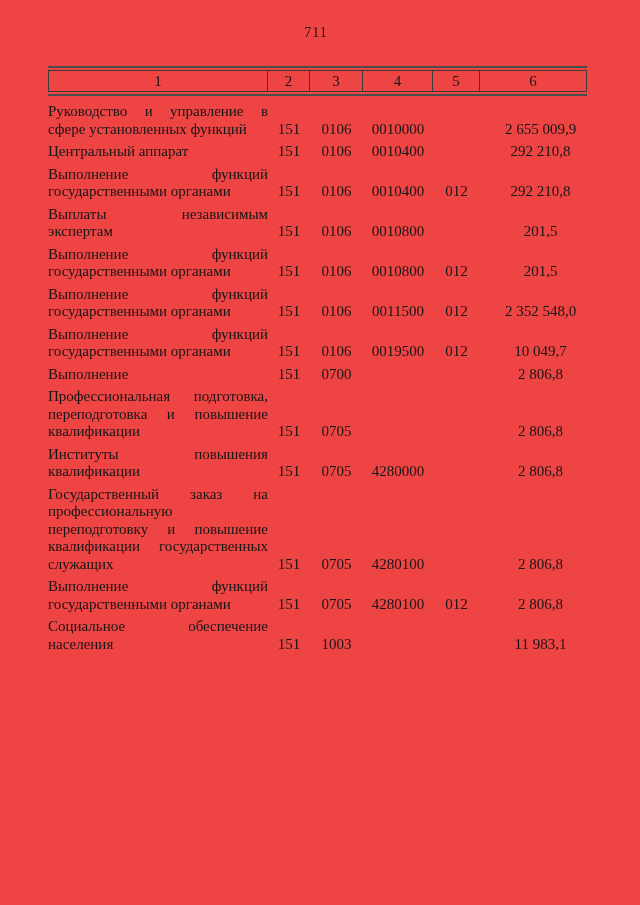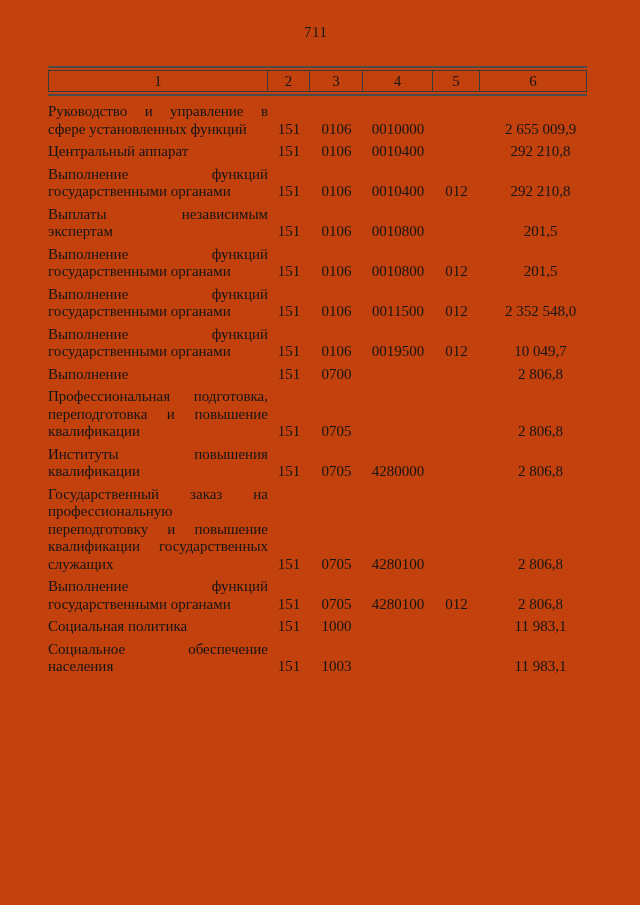--- a/index.html
+++ b/index.html
@@ -1,20 +1,20 @@
 <!DOCTYPE html>
 <html><head>
 <meta charset="utf-8">
 <style>
   html, body { margin: 0; padding: 0; background: #888; }
   .sheet {
     position: relative;
     width: 640px;
     height: 905px;
-    background: #c2410c;
+    background: #ef4444;
     font-family: "Liberation Serif", "DejaVu Serif", serif;
     color: #161616;
     margin: 0 auto;
     overflow: hidden;
   }
   .page-number {
     position: absolute;
     top: 25px;
     left: 0;
     width: 632px;
@@ -229,30 +229,20 @@
               <div class="c1line jl">Выполнение функций</div>
               <div class="c1line">государственными органами</div>
             </td>
     <td class="cn c2">151</td>
     <td class="cn c3">0705</td>
     <td class="cn c4">4280100</td>
     <td class="cn c5">012</td>
     <td class="amt c6">2 806,8</td>
   </tr>
 
-  <tr>
-    <td class="c1">
-              <div class="c1line">Социальная политика</div>
-            </td>
-    <td class="cn c2">151</td>
-    <td class="cn c3">1000</td>
-    <td class="cn c4"></td>
-    <td class="cn c5"></td>
-    <td class="amt c6">11 983,1</td>
-  </tr>
 
   <tr>
     <td class="c1">
               <div class="c1line jl">Социальное обеспечение</div>
               <div class="c1line">населения</div>
             </td>
     <td class="cn c2">151</td>
     <td class="cn c3">1003</td>
     <td class="cn c4"></td>
     <td class="cn c5"></td>

